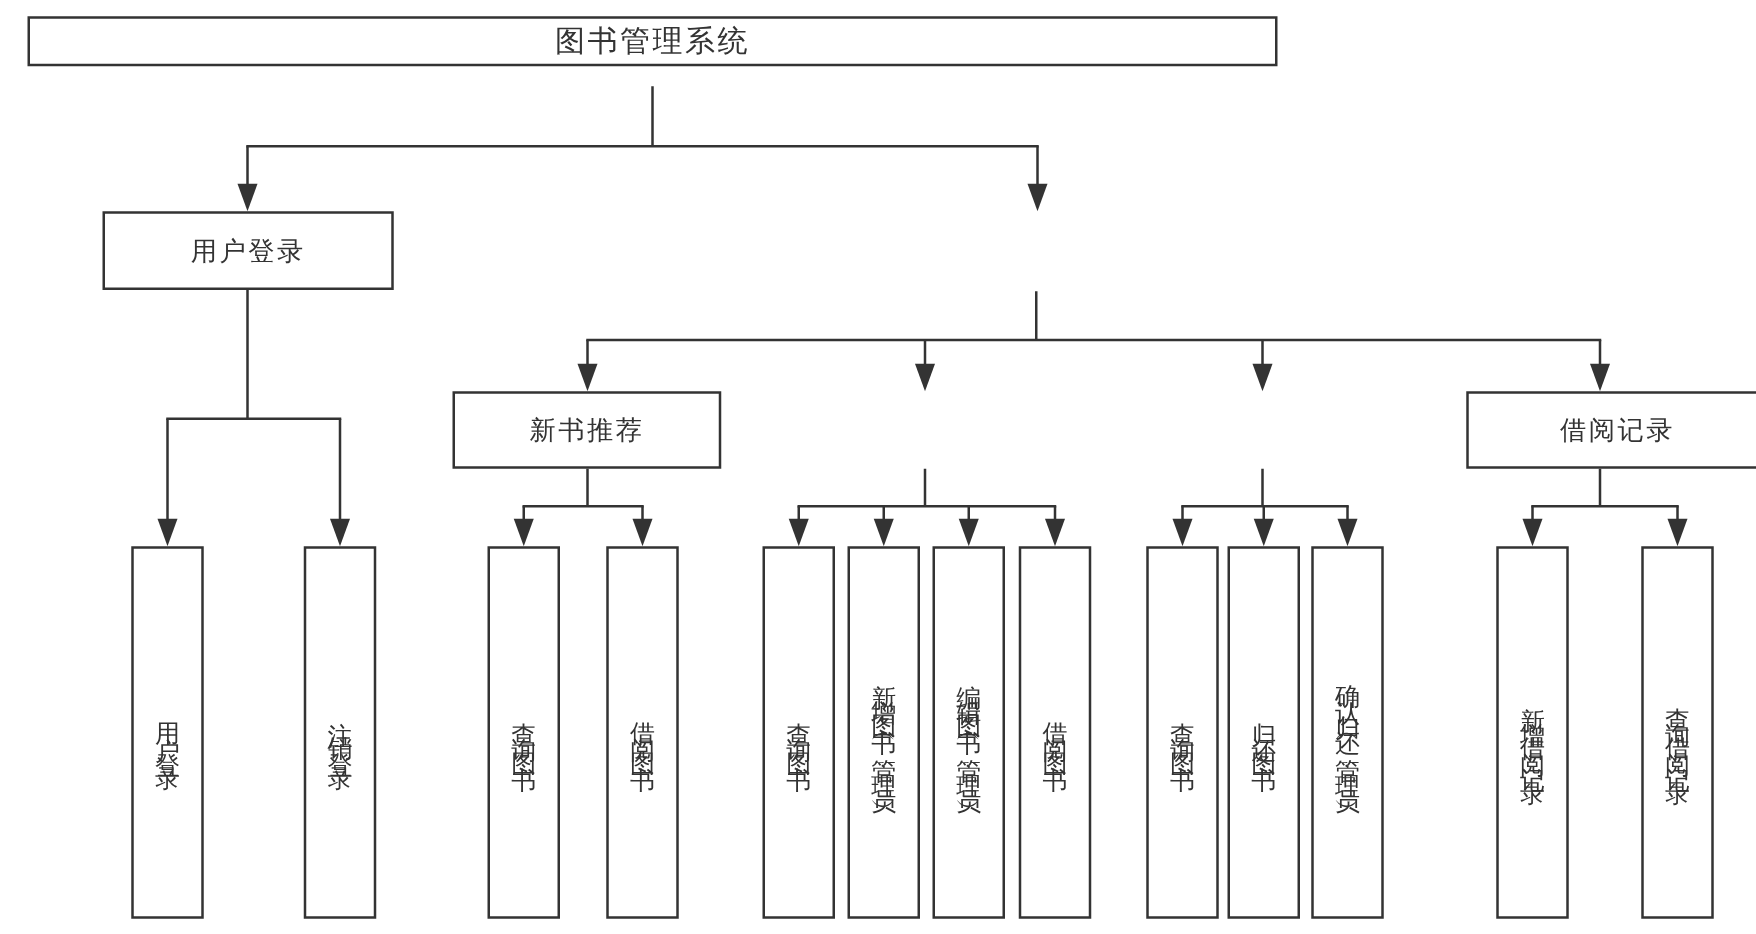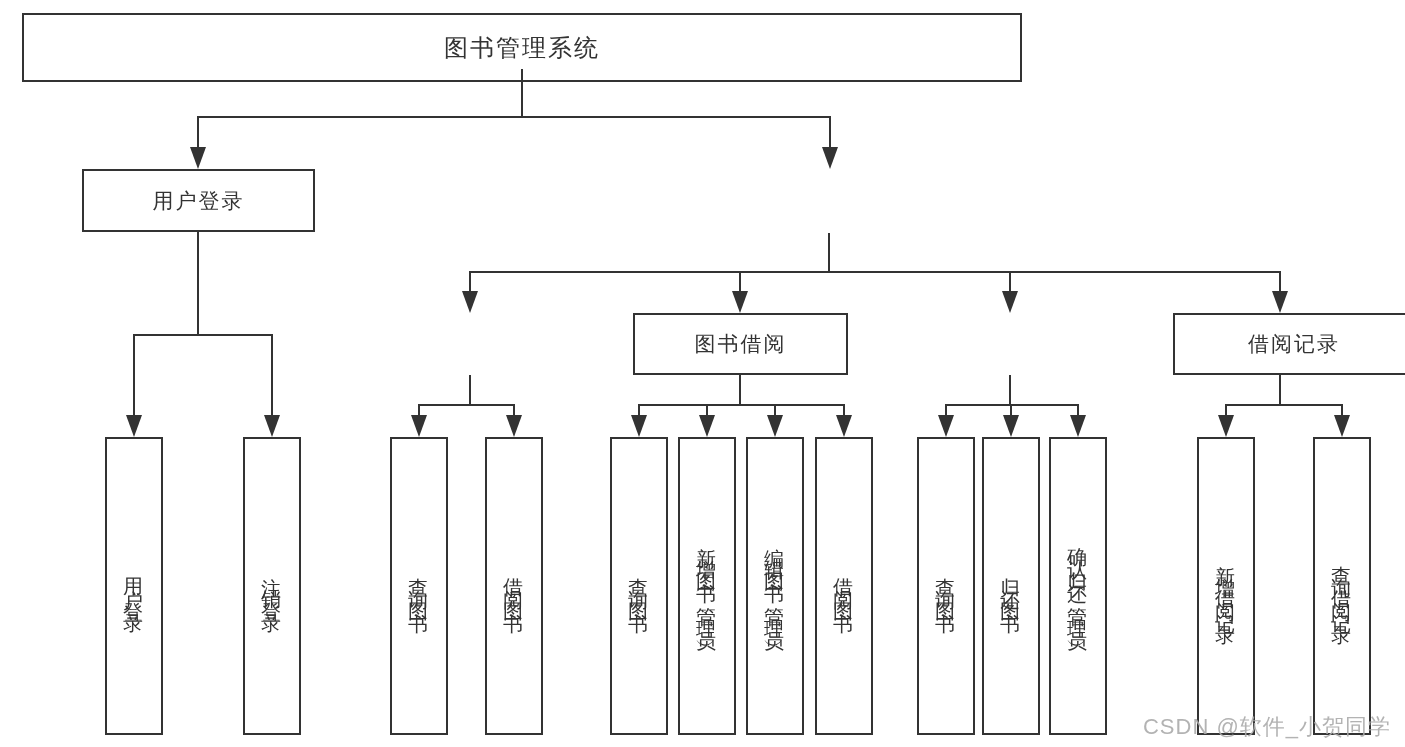--- a/index.html
+++ b/index.html
@@ -51,25 +51,25 @@
     opacity:0.9;
     letter-spacing:1px;
     z-index:5;
   }
 </style>
 </head>
 <body>
 
 <div id="canvas">
 
-  <div class="hbox root" style="left:22px;top:13px;width:1000px;height:69px;text-align:center;">图书管理系统</div>
+  <div class="hbox root" style="left:22px;top:13px;width:1000px;height:40px;text-align:center;">图书管理系统</div>
 
   <div class="hbox" style="left:82px;top:169px;width:233px;height:63px;">用户登录</div>
 
-  <div class="hbox" style="left:633px;top:313px;width:215px;height:62px;">图书借阅</div>
+  <div class="hbox" style="left:362px;top:313px;width:215px;height:62px;">新书推荐</div>
   <div class="hbox" style="left:1173px;top:313px;width:242px;height:62px;">借阅记录</div>
 
   <div class="vbox" style="left:105px;">
     <span>用户登录</span>
     </div>
   <div class="vbox" style="left:243px;">
     <span>注销登录</span>
     </div>
   <div class="vbox" style="left:390px;">
     <span>查询图书</span>
@@ -159,15 +159,14 @@
   <div class="vline" style="left:1010px;top:405px;height:14px;"></div>
   <div class="ahead" style="left:1003px;top:415px;"></div>
   <div class="vline" style="left:1077px;top:405px;height:14px;"></div>
   <div class="ahead" style="left:1070px;top:415px;"></div>
 
   <div class="vline" style="left:1225px;top:405px;height:14px;"></div>
   <div class="ahead" style="left:1218px;top:415px;"></div>
   <div class="vline" style="left:1341px;top:405px;height:14px;"></div>
   <div class="ahead" style="left:1334px;top:415px;"></div>
 
-  <div class="watermark">CSDN @软件_小贺同学</div>
 
 </div>
 
 </body></html>

